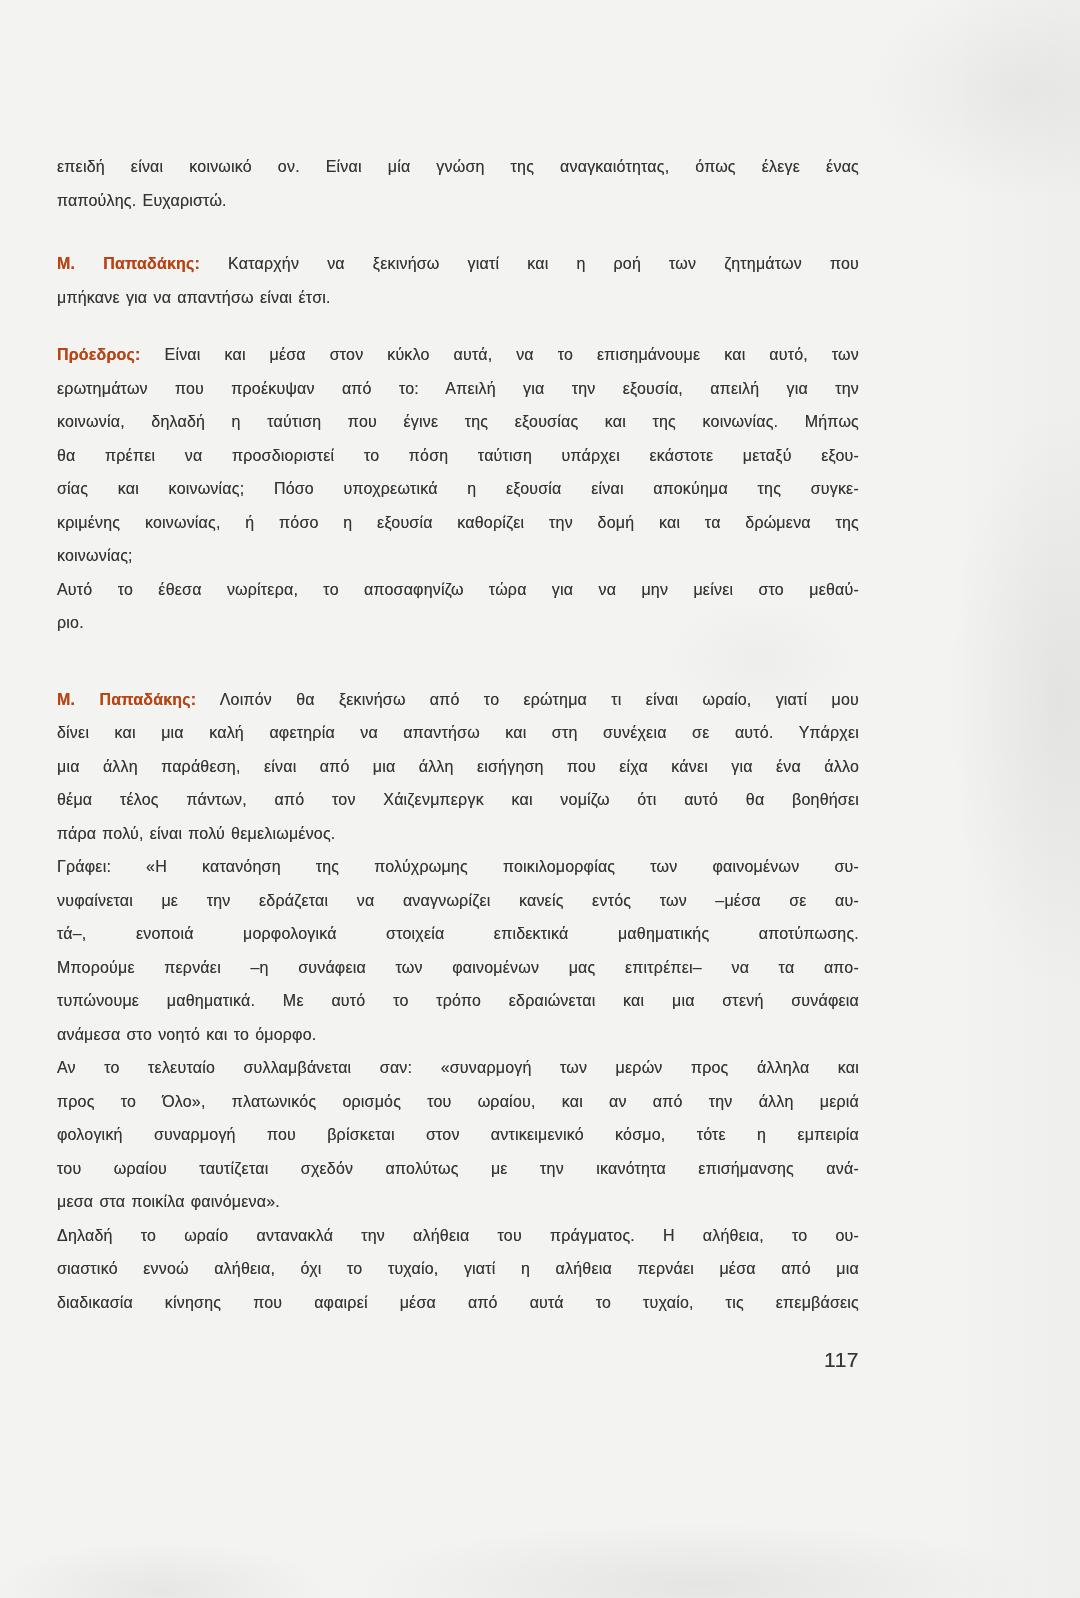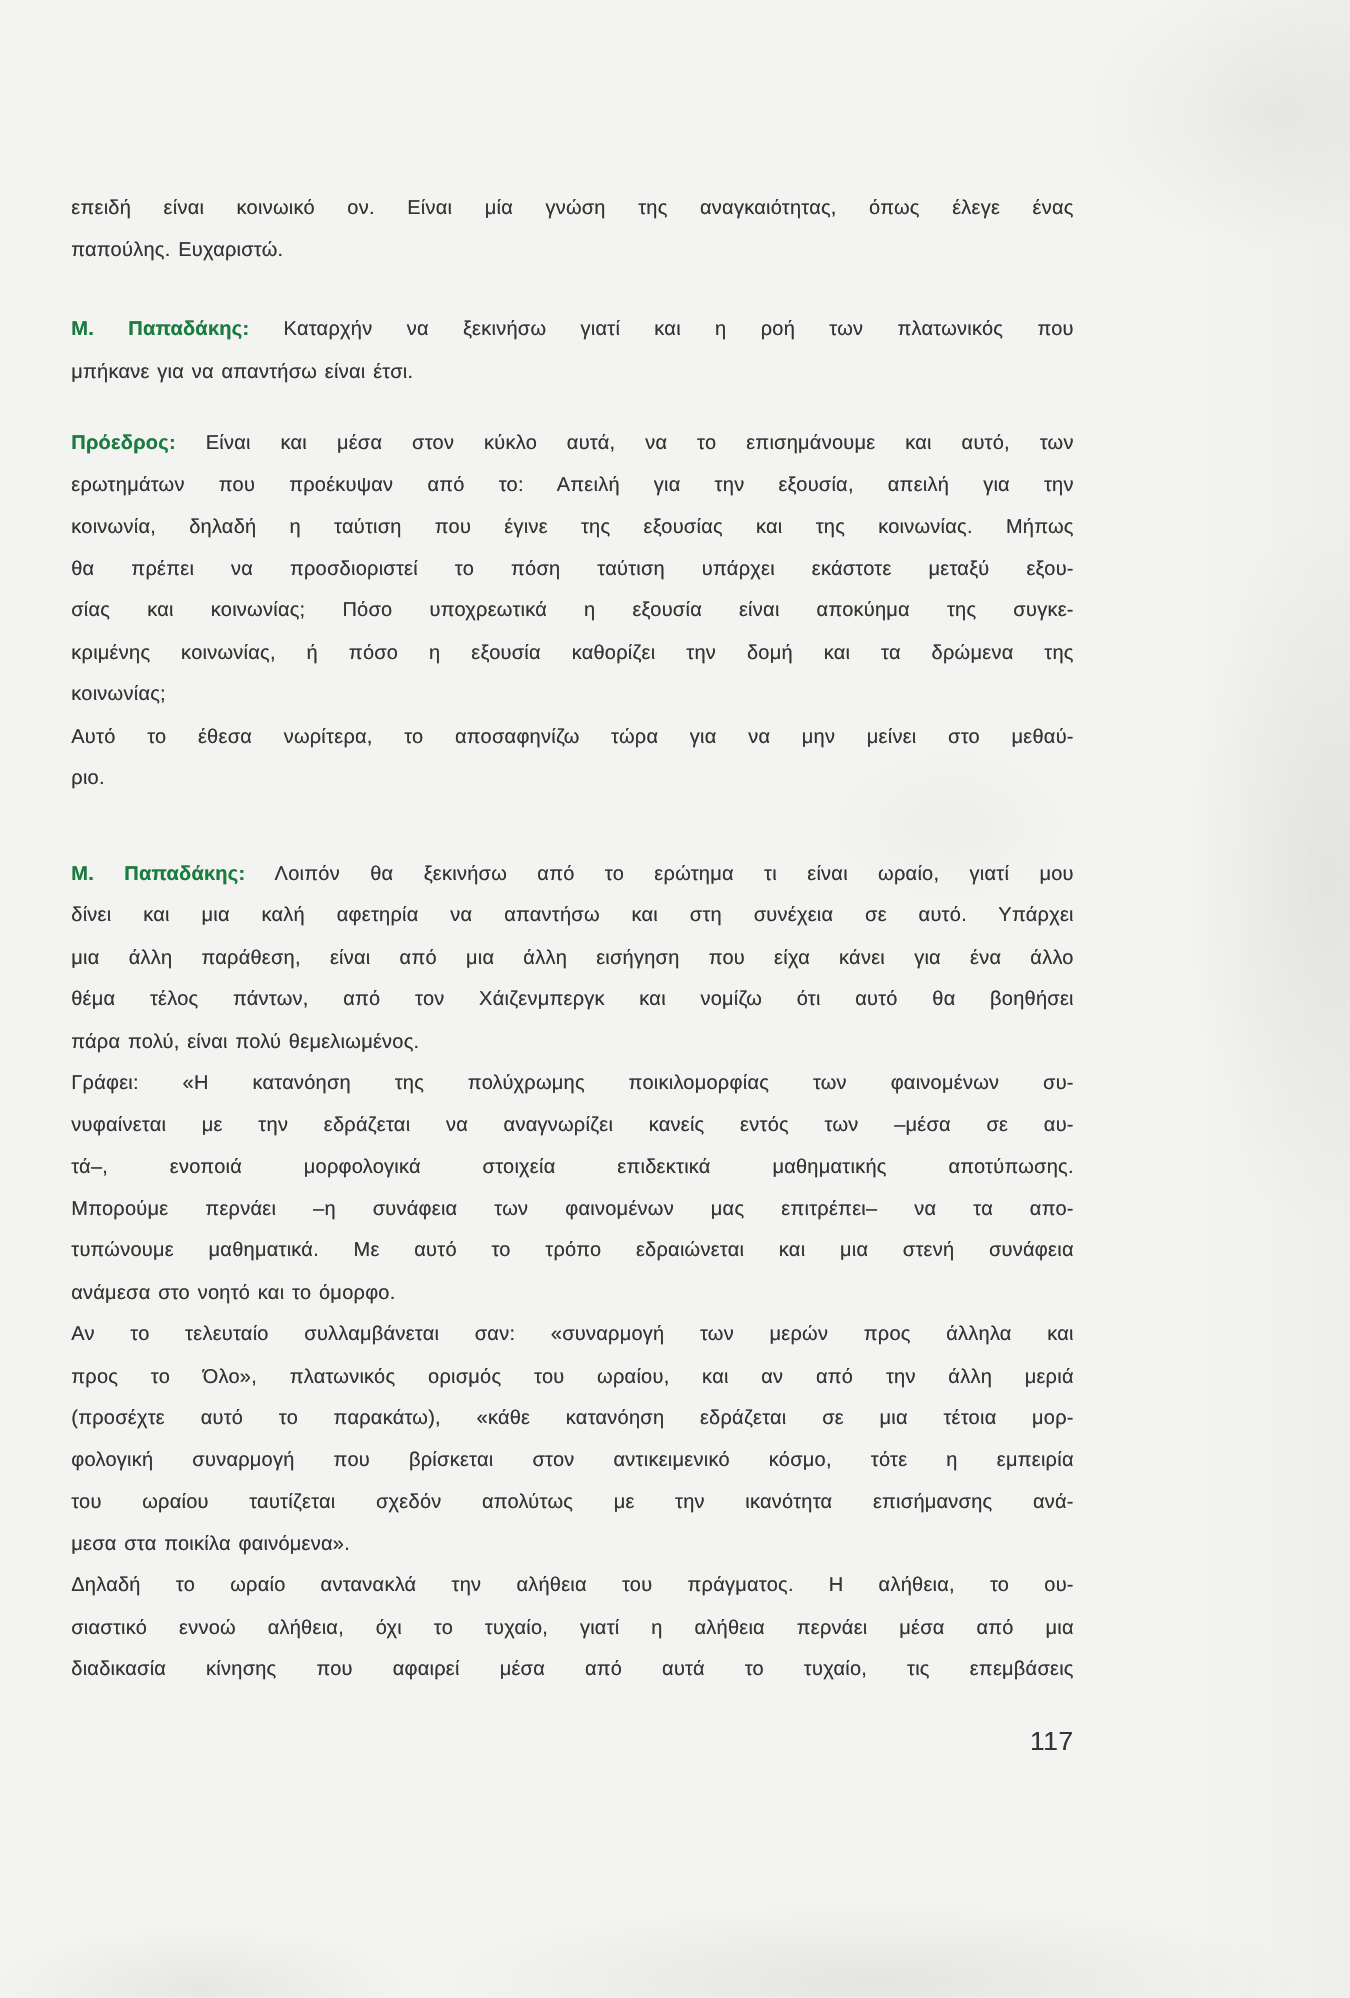--- a/index.html
+++ b/index.html
@@ -42,21 +42,21 @@
     word-spacing: 1.5px;
     text-align: justify;
     text-align-last: justify;
     white-space: normal;
     text-shadow: 0 0 0.5px rgba(40,40,40,0.55);
   }
   .line.short {
     text-align: left;
     text-align-last: left;
   }
-  .speaker { font-weight: bold; color: #15803d; }
+  .speaker { font-weight: bold; color: #c2410c; }
   .page-number {
     margin-top: 24px;
     font-size: 21px;
     line-height: 33.5px;
     text-align-last: right;
     letter-spacing: 0.5px;
     text-shadow: 0 0 0.5px rgba(40,40,40,0.55);
   }
 </style>
 </head>
@@ -67,21 +67,21 @@
 <div class="text-block">
 
   <div class="para">
     <div class="line">επειδή είναι κοινωικό ον. Είναι μία γνώση της αναγκαιότητας, όπως έλεγε ένας</div>
     <div class="line short">παπούλης. Ευχαριστώ.</div>
   </div>
 
   <div class="para gap-sm">
     <div class="line">
       <strong class="speaker">Μ. Παπαδάκης:</strong>
-      <span>Καταρχήν να ξεκινήσω γιατί και η ροή των πλατωνικός που</span>
+      <span>Καταρχήν να ξεκινήσω γιατί και η ροή των ζητημάτων που</span>
     </div>
     <div class="line short">μπήκανε για να απαντήσω είναι έτσι.</div>
   </div>
 
   <div class="para gap-lg">
     <div class="line">
       <strong class="speaker">Πρόεδρος:</strong>
       <span>Είναι και μέσα στον κύκλο αυτά, να το επισημάνουμε και αυτό, των</span>
     </div>
     <div class="line">ερωτημάτων που προέκυψαν από το: Απειλή για την εξουσία, απειλή για την</div>
@@ -104,21 +104,20 @@
     <div class="line">θέμα τέλος πάντων, από τον Χάιζενμπεργκ και νομίζω ότι αυτό θα βοηθήσει</div>
     <div class="line short">πάρα πολύ, είναι πολύ θεμελιωμένος.</div>
     <div class="line">Γράφει: «Η κατανόηση της πολύχρωμης ποικιλομορφίας των φαινομένων συ-</div>
     <div class="line">νυφαίνεται με την εδράζεται να αναγνωρίζει κανείς εντός των –μέσα σε αυ-</div>
     <div class="line">τά–, ενοποιά μορφολογικά στοιχεία επιδεκτικά μαθηματικής αποτύπωσης.</div>
     <div class="line">Μπορούμε περνάει –η συνάφεια των φαινομένων μας επιτρέπει– να τα απο-</div>
     <div class="line">τυπώνουμε μαθηματικά. Με αυτό το τρόπο εδραιώνεται και μια στενή συνάφεια</div>
     <div class="line short">ανάμεσα στο νοητό και το όμορφο.</div>
     <div class="line">Αν το τελευταίο συλλαμβάνεται σαν: «συναρμογή των μερών προς άλληλα και</div>
     <div class="line">προς το Όλο», πλατωνικός ορισμός του ωραίου, και αν από την άλλη μεριά</div>
-    <div class="line">(προσέχτε αυτό το παρακάτω), «κάθε κατανόηση εδράζεται σε μια τέτοια μορ-</div>
     <div class="line">φολογική συναρμογή που βρίσκεται στον αντικειμενικό κόσμο, τότε η εμπειρία</div>
     <div class="line">του ωραίου ταυτίζεται σχεδόν απολύτως με την ικανότητα επισήμανσης ανά-</div>
     <div class="line short">μεσα στα ποικίλα φαινόμενα».</div>
     <div class="line">Δηλαδή το ωραίο αντανακλά την αλήθεια του πράγματος. Η αλήθεια, το ου-</div>
     <div class="line">σιαστικό εννοώ αλήθεια, όχι το τυχαίο, γιατί η αλήθεια περνάει μέσα από μια</div>
     <div class="line">διαδικασία κίνησης που αφαιρεί μέσα από αυτά το τυχαίο, τις επεμβάσεις</div>
   </div>
 
   <div class="page-number">117</div>
 

